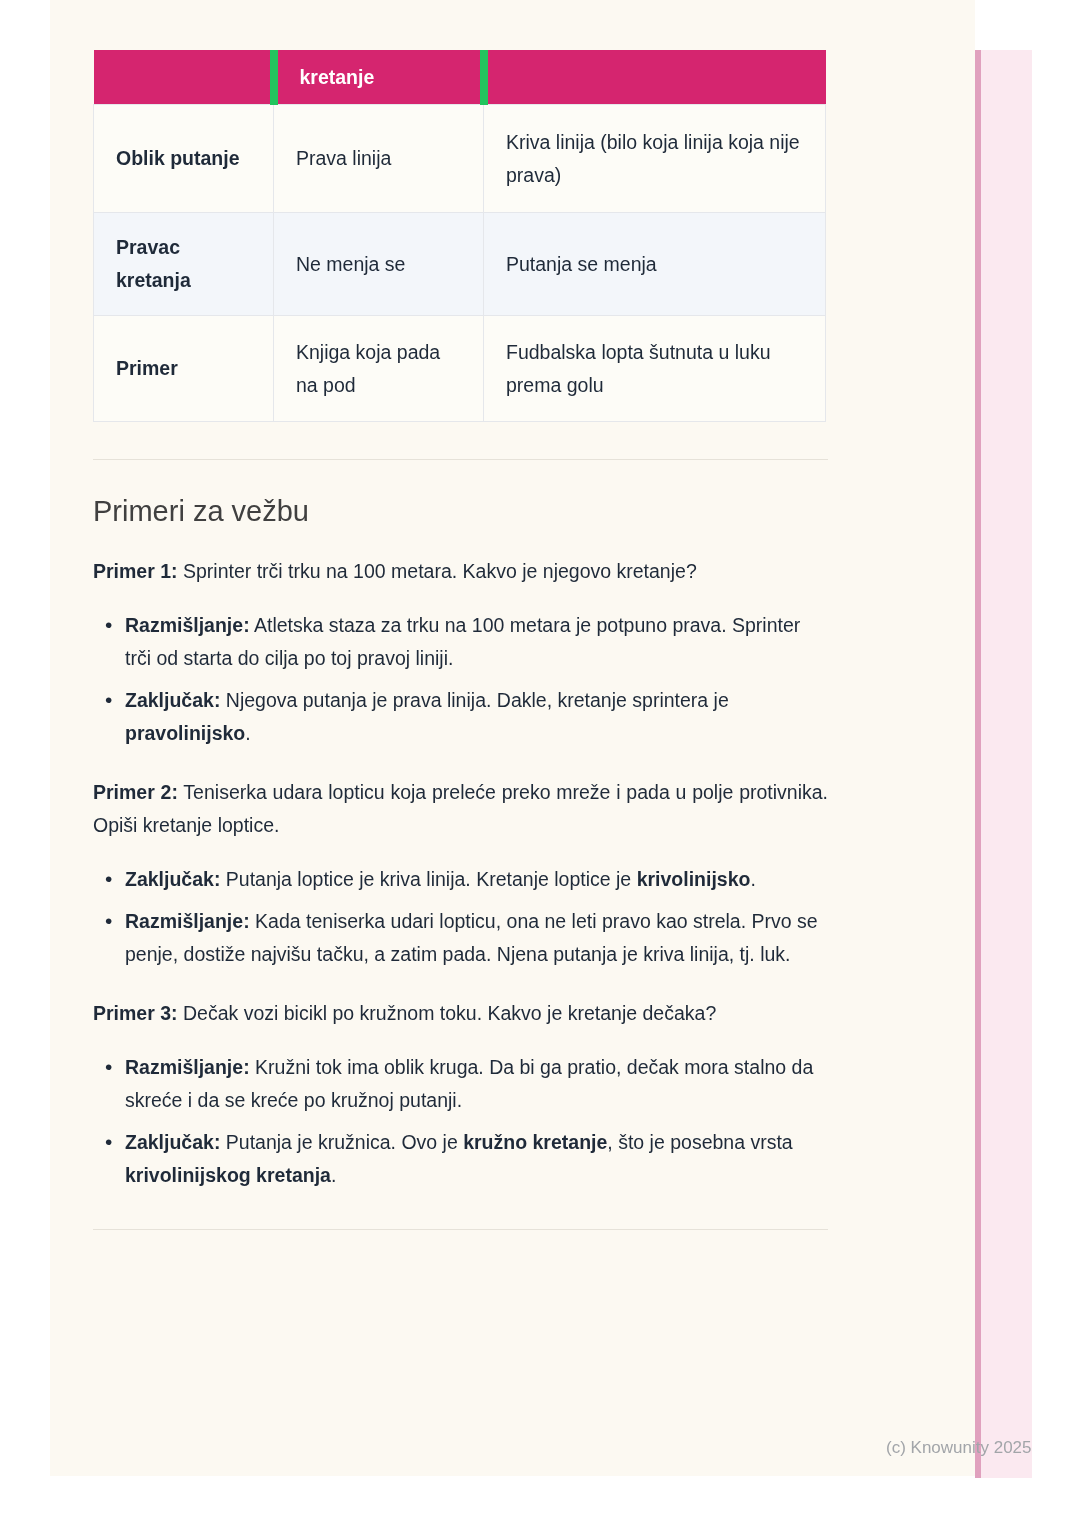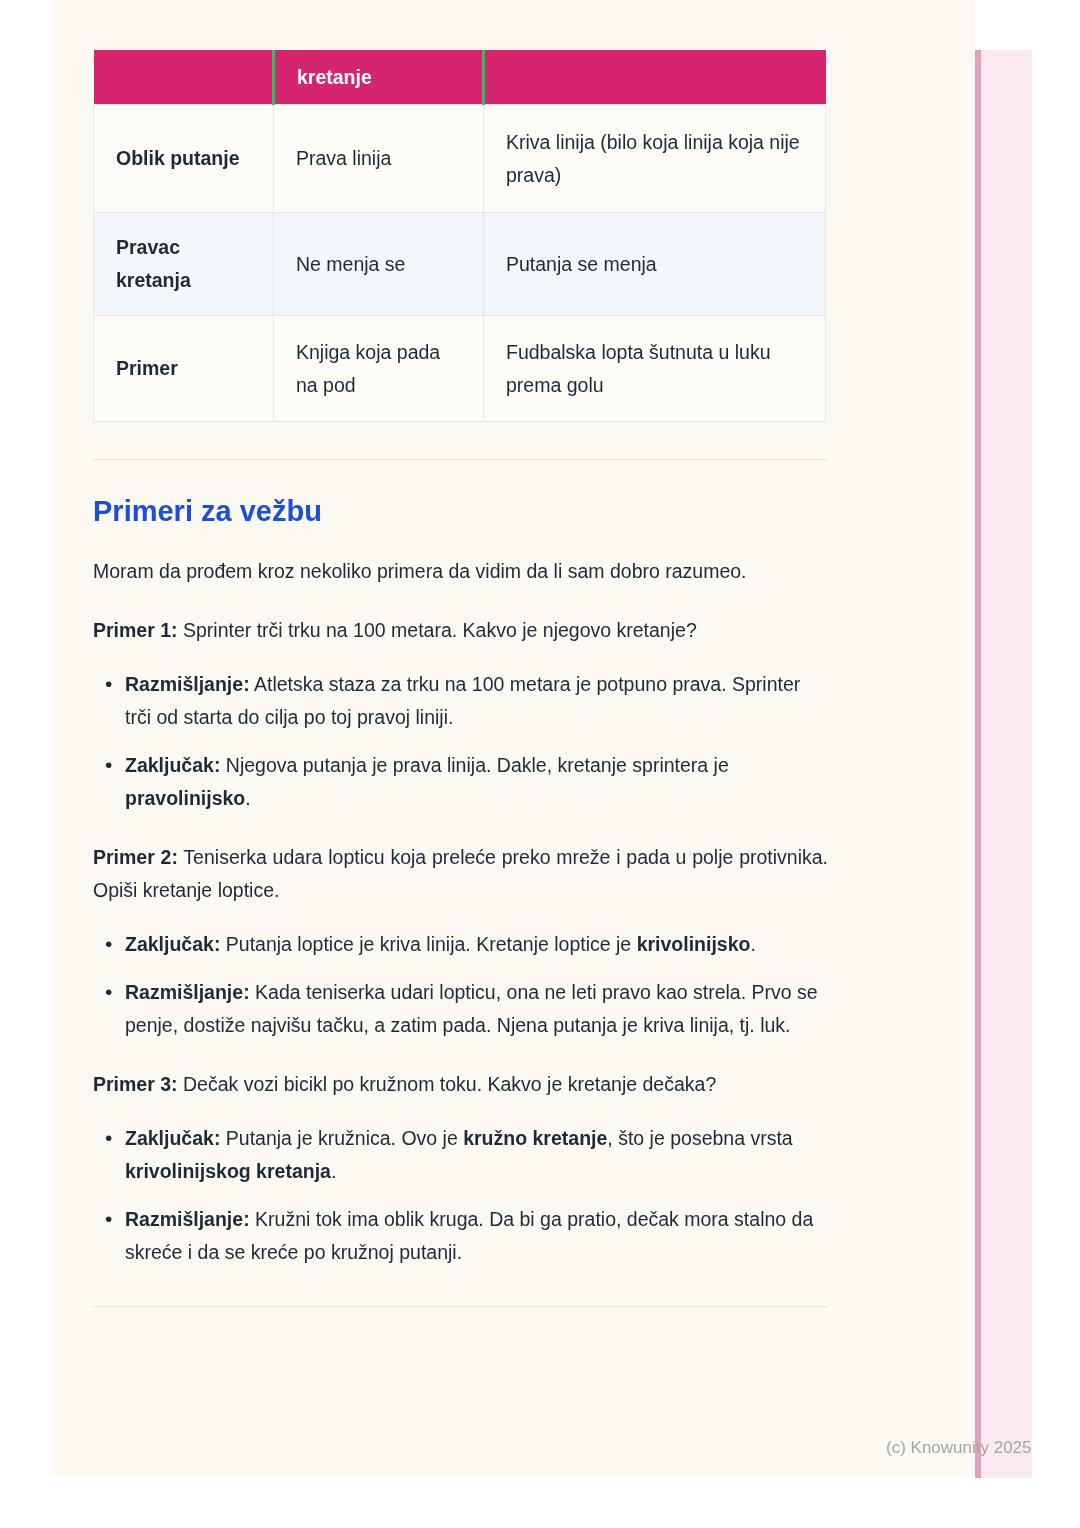--- a/index.html
+++ b/index.html
@@ -5,33 +5,33 @@
   html,body{margin:0;padding:0;}
   body{width:1080px;height:1528px;background:#ffffff;font-family:"Liberation Sans",sans-serif;overflow:hidden;}
   .canvas{position:relative;width:1080px;height:1528px;background:#ffffff;}
   .sheet{position:absolute;left:50px;top:0;width:925px;height:1476px;background:#FCF9F2;overflow:hidden;}
   .accent-line{position:absolute;left:975px;top:50px;width:6px;height:1428px;background:#E0A1BE;}
   .accent-panel{position:absolute;left:981px;top:50px;width:51px;height:1428px;background:#FBE9F0;}
   .content{position:absolute;left:43px;top:50px;width:735px;color:#1F2A39;font-size:19.5px;line-height:33px;}
   
   table.cmp{border-collapse:collapse;table-layout:fixed;width:732px;}
   table.cmp th{background:#D5256F;color:#ffffff;font-weight:700;text-align:left;padding:0 22px;height:54px;font-size:19.5px;}
-  table.cmp th.sep{border-left:3px solid #22c55e;margin-top:16px;}
+  table.cmp th.sep{border-left:8px solid #22c55e;margin-top:16px;}
   table.cmp td{border:1px solid #E5E7EB;padding:18px 22px;vertical-align:middle;font-size:19.5px;line-height:33px;background:#FDFCF7;}
   table.cmp tr.alt td{background:#F3F6FA;}
   table.cmp td.rowlabel{font-weight:700;}
   tr.r1 td{height:71px;} tr.r2 td{height:66px;} tr.r3 td{height:69px;}
   
   .divider{border:none;border-top:1px solid #E6E2D9;margin:37px 0 0 0;width:735px;}
-  h2.sec{margin:33px 0 0 0;font-size:29px;line-height:36px;font-weight:700;color:#1d4ed8;}
+  h2.sec{margin:33px 0 0 0;font-size:29px;line-height:36px;font-weight:400;color:#404040;}
   p.para{margin:26px 0 0 0;}
   p.just{text-align:justify;}
   ul.blist{margin:21px 0 0 0;padding:0;list-style:none;}
   ul.blist li{position:relative;padding-left:32px;margin-top:8px;}
-  ul.blist li + li{margin-top:15px;}
+  ul.blist li + li{margin-top:9px;}
   ul.blist li::before{content:"\2022";position:absolute;left:12px;top:-1px;font-size:21px;color:#1F2A39;}
   .b{font-weight:700;}
   .watermark{position:absolute;left:886px;top:1438px;font-size:17px;color:#A2A5A9;white-space:nowrap;z-index:3;}
 </style>
 </head>
 <body>
 
 <div class="canvas">
   <div class="sheet">
     <main class="content" id="content">
@@ -61,35 +61,34 @@
             </tr>
             <tr class="r3">
               <td class="rowlabel">Primer</td>
               <td>Knjiga koja pada na pod</td>
               <td>Fudbalska lopta šutnuta u luku prema golu</td>
             </tr>
           </tbody>
         </table>
         <hr class="divider">
         <h2 class="sec">Primeri za vežbu</h2>
-        <p class="para"><span>Moram da prođem kroz nekoliko primera da vidim da li sam dobro razumeo.</span></p>
         <p class="para"><span class="b">Primer 1:</span><span> Sprinter trči trku na 100 metara. Kakvo je njegovo kretanje?</span></p>
         <ul class="blist">
           <li><span class="b">Razmišljanje:</span><span> Atletska staza za trku na 100 metara je potpuno prava. Sprinter trči od starta do cilja po toj pravoj liniji.</span></li>
           <li><span class="b">Zaključak:</span><span> Njegova putanja je prava linija. Dakle, kretanje sprintera je </span><span class="b">pravolinijsko</span><span>.</span></li>
         </ul>
         <p class="para just"><span class="b">Primer 2:</span><span> Teniserka udara lopticu koja preleće preko mreže i pada u polje protivnika. Opiši kretanje loptice.</span></p>
         <ul class="blist">
           <li><span class="b">Zaključak:</span><span> Putanja loptice je kriva linija. Kretanje loptice je </span><span class="b">krivolinijsko</span><span>.</span></li>
           <li><span class="b">Razmišljanje:</span><span> Kada teniserka udari lopticu, ona ne leti pravo kao strela. Prvo se penje, dostiže najvišu tačku, a zatim pada. Njena putanja je kriva linija, tj. luk.</span></li>
         </ul>
         <p class="para"><span class="b">Primer 3:</span><span> Dečak vozi bicikl po kružnom toku. Kakvo je kretanje dečaka?</span></p>
         <ul class="blist">
+          <li><span class="b">Razmišljanje:</span><span> Kružni tok ima oblik kruga. Da bi ga pratio, dečak mora stalno da skreće i da se kreće po kružnoj putanji.</span></li>
           <li><span class="b">Zaključak:</span><span> Putanja je kružnica. Ovo je </span><span class="b">kružno kretanje</span><span>, što je posebna vrsta </span><span class="b">krivolinijskog kretanja</span><span>.</span></li>
-          <li><span class="b">Razmišljanje:</span><span> Kružni tok ima oblik kruga. Da bi ga pratio, dečak mora stalno da skreće i da se kreće po kružnoj putanji.</span></li>
         </ul>
         <hr class="divider">
       </main>
   </div>
   <div class="accent-line"></div>
   <div class="accent-panel"></div>
   <div class="watermark">(c) Knowunity 2025</div>
 </div>
 
 </body></html>

